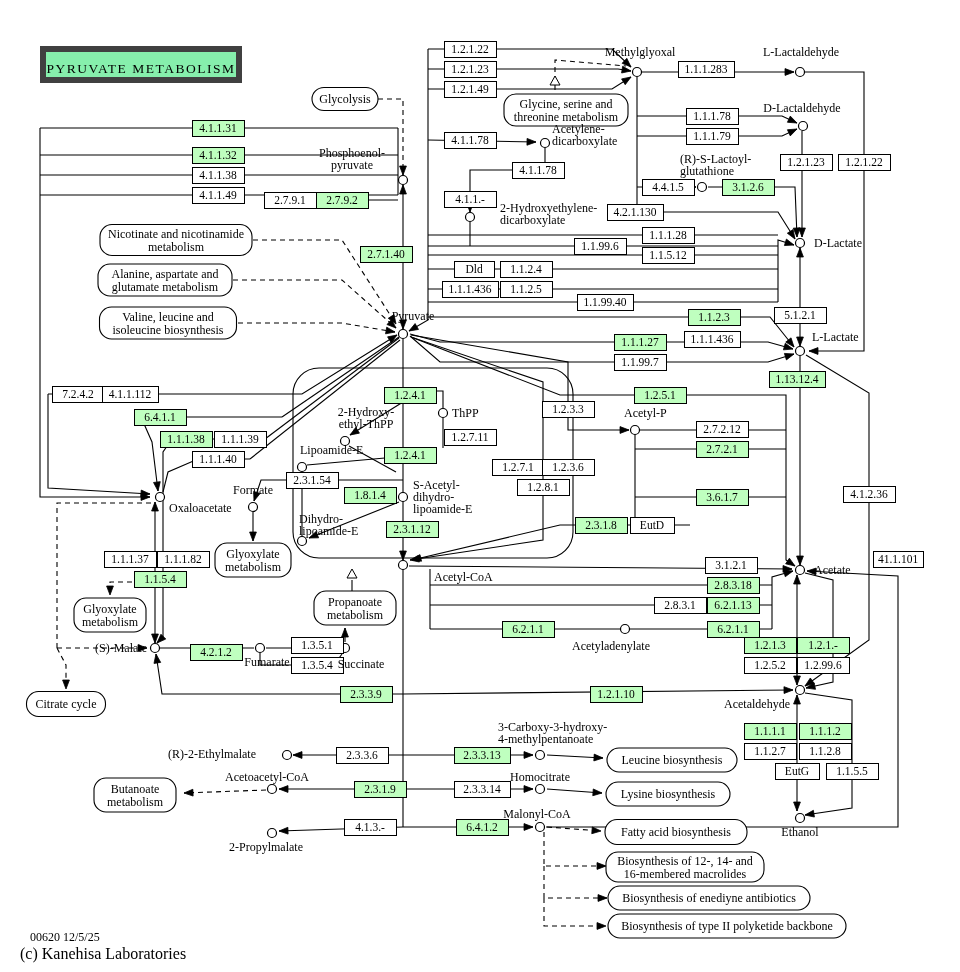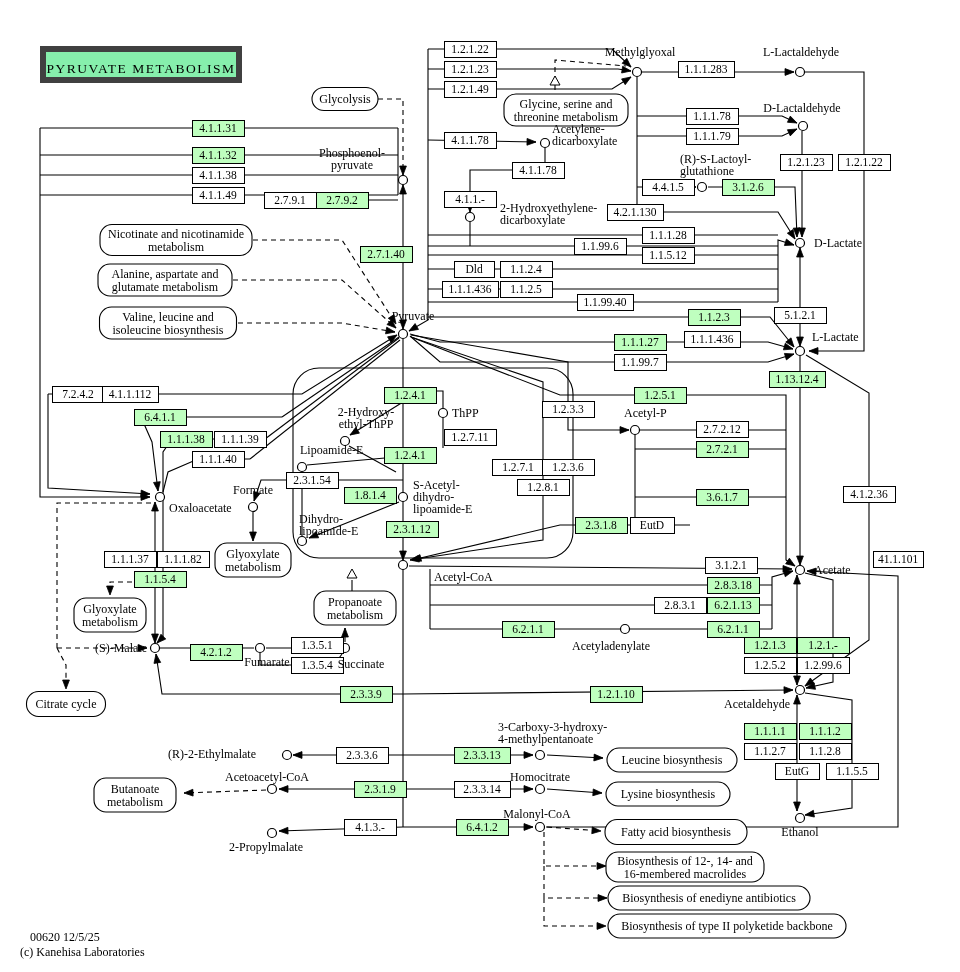--- a/index.html
+++ b/index.html
@@ -3,21 +3,21 @@
 <meta charset="utf-8">
 <style>
   html,body{margin:0;padding:0;background:#fff;}
   body{width:960px;height:972px;overflow:hidden;font-family:"Liberation Serif",serif;}
   .map{position:relative;width:840px;height:972px;background:#fff;}
   svg{position:absolute;left:0;top:0;}
   svg text{font-family:"Liberation Serif",serif;fill:#000;}
   .title-box{position:absolute;left:40px;top:46px;width:190px;height:25px;border:6px solid #404040;
     display:flex;align-items:flex-end;justify-content:center;font-size:13.5px;letter-spacing:1.5px;background:#86efac;}
   .footer-id{position:absolute;left:20px;top:930px;font-size:12px;margin-left:10px;}
-  .footer-copy{position:absolute;left:20px;top:945px;font-size:12px;}
+  .footer-copy{position:absolute;left:20px;top:945px;font-size:16px;}
 </style>
 </head>
 <body>
 
 <div class="map">
   <svg id="map-svg" viewBox="0 0 960 972" width="960" height="972">
       <polyline points="40,128 398,128" fill="none" stroke="#000000" stroke-width="1.1" stroke-dasharray="none"></polyline>
       <polyline points="40,155 398,155" fill="none" stroke="#000000" stroke-width="1.1" stroke-dasharray="none"></polyline>
       <polyline points="40,175 398,175" fill="none" stroke="#000000" stroke-width="1.1" stroke-dasharray="none"></polyline>
       <polyline points="40,195 398,195" fill="none" stroke="#000000" stroke-width="1.1" stroke-dasharray="none"></polyline>

